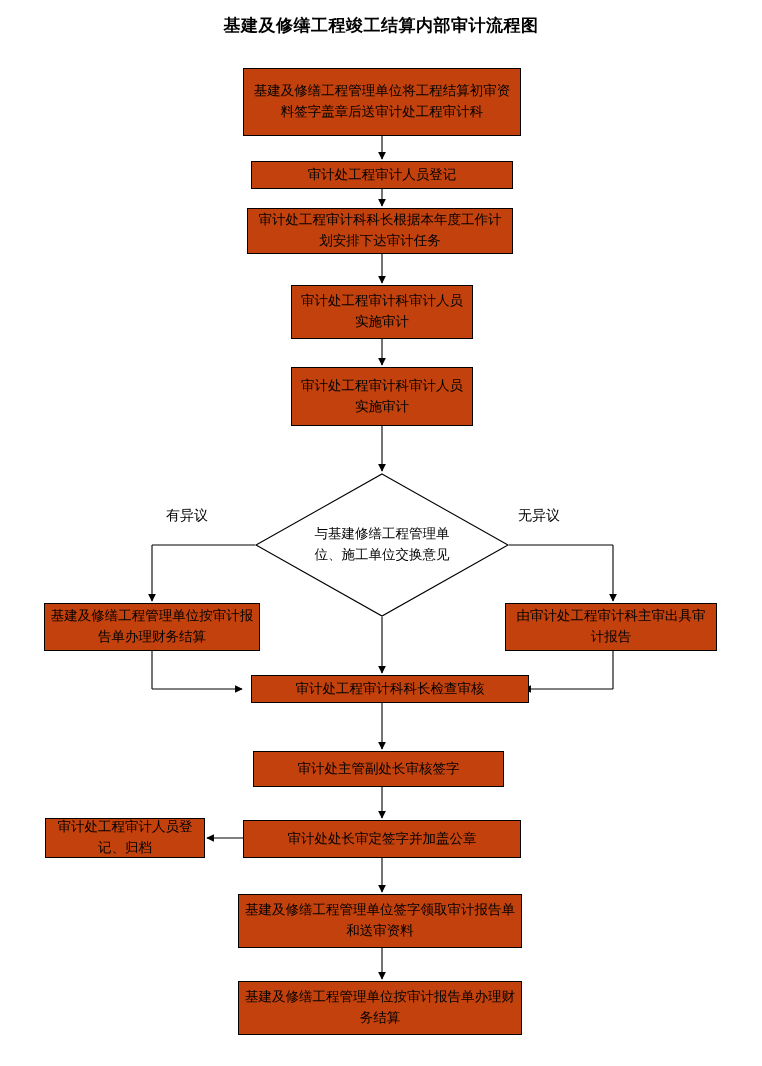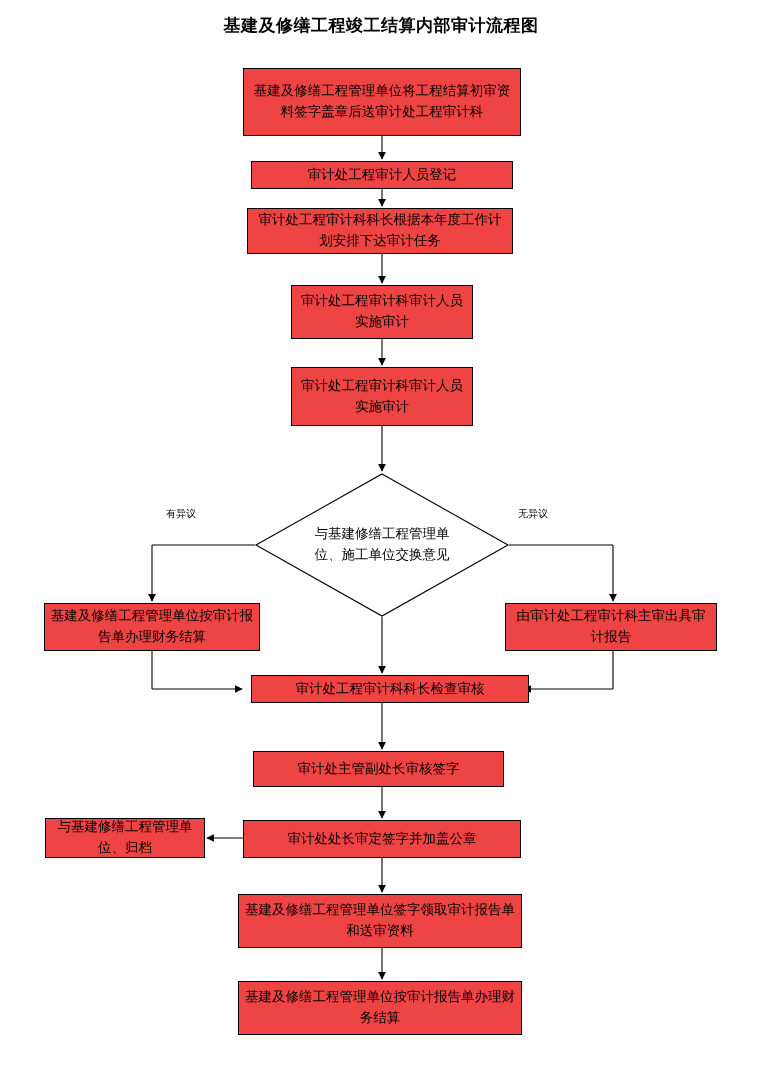--- a/index.html
+++ b/index.html
@@ -25,21 +25,21 @@
     text-align: center;
     font-size: 17px;
     font-weight: bold;
     color: #000000;
     letter-spacing: 0.5px;
   }
   .box {
     position: absolute;
     box-sizing: border-box;
     border: 1px solid #000000;
-    background: #ef4444;
+    background: #c2410c;
     display: flex;
     align-items: center;
     justify-content: center;
     text-align: center;
     font-size: 13.5px;
     line-height: 1.55;
     color: #000000;
     padding: 2px 4px;
   }
   .diamond-wrap {
@@ -60,21 +60,21 @@
     display: flex;
     align-items: center;
     justify-content: center;
     text-align: center;
     font-size: 13.5px;
     line-height: 1.55;
     color: #000000;
   }
   .edge-label {
     position: absolute;
-    font-size: 10px;
+    font-size: 14px;
     color: #000000;
     white-space: nowrap;
   }
   #lines {
     position: absolute;
     left: 0;
     top: 0;
     width: 762px;
     height: 1066px;
   }
@@ -176,21 +176,21 @@
 
   <div class="box" style="left:253px; top:751px; width:251px; height:36px;">
     <span>审计处主管副处长审核签字</span>
   </div>
 
   <div class="box" style="left:243px; top:820px; width:278px; height:38px;">
     <span>审计处处长审定签字并加盖公章</span>
   </div>
 
   <div class="box" style="left:45px; top:818px; width:160px; height:40px;">
-    <span>与基建修缮工程管理单位、归档</span>
+    <span>审计处工程审计人员登记、归档</span>
   </div>
 
   <div class="box" style="left:238px; top:894px; width:284px; height:54px;">
     <span>基建及修缮工程管理单位签字领取审计报告单和送审资料</span>
   </div>
 
   <div class="box" style="left:238px; top:981px; width:284px; height:54px;">
     <span>基建及修缮工程管理单位按审计报告单办理财务结算</span>
   </div>
 

